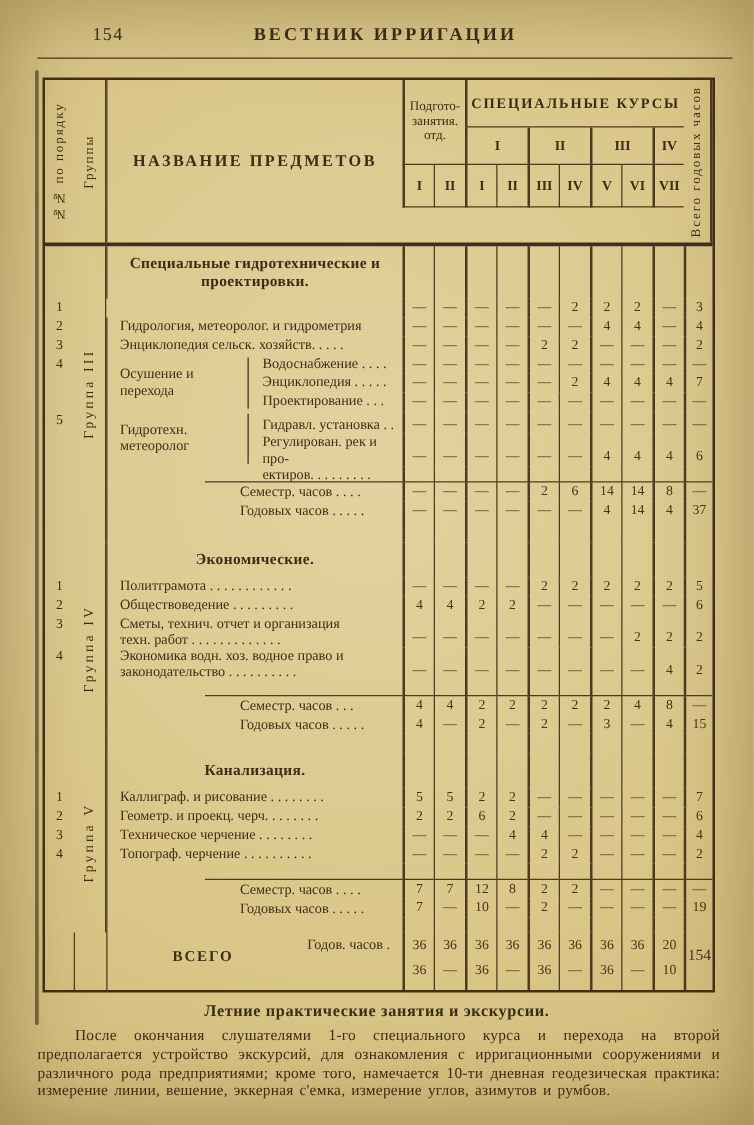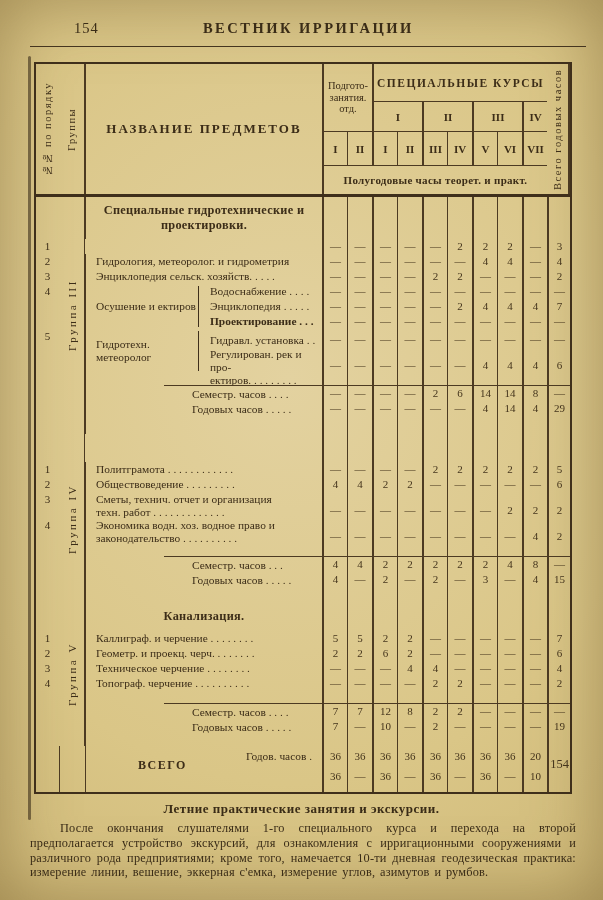--- a/index.html
+++ b/index.html
@@ -79,21 +79,20 @@
       <div class="c coursehdr bl2 bb" style="grid-area: 2 / 12 / span 1 / span 1;">IV</div>
       <div class="c semhdr bb2 bl2" style="grid-area: 3 / 4 / span 1 / span 1;">I</div>
       <div class="c semhdr bb2 bl" style="grid-area: 3 / 5 / span 1 / span 1;">II</div>
       <div class="c semhdr bb2 bl2" style="grid-area: 3 / 6 / span 1 / span 1;">I</div>
       <div class="c semhdr bb2 bl" style="grid-area: 3 / 7 / span 1 / span 1;">II</div>
       <div class="c semhdr bb2 bl2" style="grid-area: 3 / 8 / span 1 / span 1;">III</div>
       <div class="c semhdr bb2 bl" style="grid-area: 3 / 9 / span 1 / span 1;">IV</div>
       <div class="c semhdr bb2 bl2" style="grid-area: 3 / 10 / span 1 / span 1;">V</div>
       <div class="c semhdr bb2 bl" style="grid-area: 3 / 11 / span 1 / span 1;">VI</div>
       <div class="c semhdr bb2 bl2" style="grid-area: 3 / 12 / span 1 / span 1;">VII</div>
-      <div class="c halfnote bl2" style="grid-area: 4 / 4 / span 1 / span 9;">Полугодовые часы теорет. и практ.</div>
       <div class="c rule" style="grid-area: 5 / 1 / span 1 / span 13;"></div>
       <div class="c vtext grouplabel bl" style="grid-area: 6 / 2 / span 13 / span 1;">Группа III</div>
       <div class="c secheading bl" style="grid-area: 6 / 3 / span 1 / span 1;">Специальные гидротехнические и проектировки.</div>
       <div class="c val bl2" style="grid-area: 6 / 4 / span 1 / span 1;"></div>
       <div class="c val bl" style="grid-area: 6 / 5 / span 1 / span 1;"></div>
       <div class="c val bl2" style="grid-area: 6 / 6 / span 1 / span 1;"></div>
       <div class="c val bl" style="grid-area: 6 / 7 / span 1 / span 1;"></div>
       <div class="c val bl2" style="grid-area: 6 / 8 / span 1 / span 1;"></div>
       <div class="c val bl" style="grid-area: 6 / 9 / span 1 / span 1;"></div>
       <div class="c val bl2" style="grid-area: 6 / 10 / span 1 / span 1;"></div>
@@ -129,21 +128,21 @@
       <div class="c val bl" style="grid-area: 9 / 5 / span 1 / span 1;">—</div>
       <div class="c val bl2" style="grid-area: 9 / 6 / span 1 / span 1;">—</div>
       <div class="c val bl" style="grid-area: 9 / 7 / span 1 / span 1;">—</div>
       <div class="c val bl2" style="grid-area: 9 / 8 / span 1 / span 1;">2</div>
       <div class="c val bl" style="grid-area: 9 / 9 / span 1 / span 1;">2</div>
       <div class="c val bl2" style="grid-area: 9 / 10 / span 1 / span 1;">—</div>
       <div class="c val bl" style="grid-area: 9 / 11 / span 1 / span 1;">—</div>
       <div class="c val bl2" style="grid-area: 9 / 12 / span 1 / span 1;">—</div>
       <div class="c val bl2" style="grid-area: 9 / 13 / span 1 / span 1;">2</div>
       <div class="c num" style="grid-area: 10 / 1 / span 3 / span 1;">4</div>
-      <div class="c subj subindent bl relcell" style="grid-area: 10 / 3 / span 1 / span 1;">Водоснабжение  . . . .<div class="bracelabel" style="height: 45px;">Осушение и ектиров</div><div class="braceline" style="height: 41px;"></div></div>
+      <div class="c subj subindent bl relcell" style="grid-area: 10 / 3 / span 1 / span 1;">Водоснабжение  . . . .<div class="bracelabel" style="height: 45px;">Осушение и перехода</div><div class="braceline" style="height: 41px;"></div></div>
       <div class="c val bl2" style="grid-area: 10 / 4 / span 1 / span 1;">—</div>
       <div class="c val bl" style="grid-area: 10 / 5 / span 1 / span 1;">—</div>
       <div class="c val bl2" style="grid-area: 10 / 6 / span 1 / span 1;">—</div>
       <div class="c val bl" style="grid-area: 10 / 7 / span 1 / span 1;">—</div>
       <div class="c val bl2" style="grid-area: 10 / 8 / span 1 / span 1;">—</div>
       <div class="c val bl" style="grid-area: 10 / 9 / span 1 / span 1;">—</div>
       <div class="c val bl2" style="grid-area: 10 / 10 / span 1 / span 1;">—</div>
       <div class="c val bl" style="grid-area: 10 / 11 / span 1 / span 1;">—</div>
       <div class="c val bl2" style="grid-area: 10 / 12 / span 1 / span 1;">—</div>
       <div class="c val bl2" style="grid-area: 10 / 13 / span 1 / span 1;">—</div>
@@ -151,21 +150,21 @@
       <div class="c val bl2" style="grid-area: 11 / 4 / span 1 / span 1;">—</div>
       <div class="c val bl" style="grid-area: 11 / 5 / span 1 / span 1;">—</div>
       <div class="c val bl2" style="grid-area: 11 / 6 / span 1 / span 1;">—</div>
       <div class="c val bl" style="grid-area: 11 / 7 / span 1 / span 1;">—</div>
       <div class="c val bl2" style="grid-area: 11 / 8 / span 1 / span 1;">—</div>
       <div class="c val bl" style="grid-area: 11 / 9 / span 1 / span 1;">2</div>
       <div class="c val bl2" style="grid-area: 11 / 10 / span 1 / span 1;">4</div>
       <div class="c val bl" style="grid-area: 11 / 11 / span 1 / span 1;">4</div>
       <div class="c val bl2" style="grid-area: 11 / 12 / span 1 / span 1;">4</div>
       <div class="c val bl2" style="grid-area: 11 / 13 / span 1 / span 1;">7</div>
-      <div class="c subj subindent bl" style="grid-area: 12 / 3 / span 1 / span 1; font-weight: bold;">Проектирование  . . .</div>
+      <div class="c subj subindent bl" style="grid-area: 12 / 3 / span 1 / span 1;">Проектирование  . . .</div>
       <div class="c val bl2" style="grid-area: 12 / 4 / span 1 / span 1;">—</div>
       <div class="c val bl" style="grid-area: 12 / 5 / span 1 / span 1;">—</div>
       <div class="c val bl2" style="grid-area: 12 / 6 / span 1 / span 1;">—</div>
       <div class="c val bl" style="grid-area: 12 / 7 / span 1 / span 1;">—</div>
       <div class="c val bl2" style="grid-area: 12 / 8 / span 1 / span 1;">—</div>
       <div class="c val bl" style="grid-area: 12 / 9 / span 1 / span 1;">—</div>
       <div class="c val bl2" style="grid-area: 12 / 10 / span 1 / span 1;">—</div>
       <div class="c val bl" style="grid-area: 12 / 11 / span 1 / span 1;">—</div>
       <div class="c val bl2" style="grid-area: 12 / 12 / span 1 / span 1;">—</div>
       <div class="c val bl2" style="grid-area: 12 / 13 / span 1 / span 1;">—</div>
@@ -220,33 +219,34 @@
       <div class="c totlabel bl" style="grid-area: 17 / 3 / span 1 / span 1;">Годовых часов . . . . .</div>
       <div class="c val bl2" style="grid-area: 17 / 4 / span 1 / span 1;">—</div>
       <div class="c val bl" style="grid-area: 17 / 5 / span 1 / span 1;">—</div>
       <div class="c val bl2" style="grid-area: 17 / 6 / span 1 / span 1;">—</div>
       <div class="c val bl" style="grid-area: 17 / 7 / span 1 / span 1;">—</div>
       <div class="c val bl2" style="grid-area: 17 / 8 / span 1 / span 1;">—</div>
       <div class="c val bl" style="grid-area: 17 / 9 / span 1 / span 1;">—</div>
       <div class="c val bl2" style="grid-area: 17 / 10 / span 1 / span 1;">4</div>
       <div class="c val bl" style="grid-area: 17 / 11 / span 1 / span 1;">14</div>
       <div class="c val bl2" style="grid-area: 17 / 12 / span 1 / span 1;">4</div>
-      <div class="c val bl2" style="grid-area: 17 / 13 / span 1 / span 1;">29</div>
+      <div class="c val bl2" style="grid-area: 17 / 13 / span 1 / span 1;">37</div>
       <div class="c bl" style="grid-area: 18 / 3 / span 1 / span 1;"></div>
       <div class="c val bl2" style="grid-area: 18 / 4 / span 1 / span 1;"></div>
       <div class="c val bl" style="grid-area: 18 / 5 / span 1 / span 1;"></div>
       <div class="c val bl2" style="grid-area: 18 / 6 / span 1 / span 1;"></div>
       <div class="c val bl" style="grid-area: 18 / 7 / span 1 / span 1;"></div>
       <div class="c val bl2" style="grid-area: 18 / 8 / span 1 / span 1;"></div>
       <div class="c val bl" style="grid-area: 18 / 9 / span 1 / span 1;"></div>
       <div class="c val bl2" style="grid-area: 18 / 10 / span 1 / span 1;"></div>
       <div class="c val bl" style="grid-area: 18 / 11 / span 1 / span 1;"></div>
       <div class="c val bl2" style="grid-area: 18 / 12 / span 1 / span 1;"></div>
       <div class="c val bl2" style="grid-area: 18 / 13 / span 1 / span 1;"></div>
       <div class="c vtext grouplabel bl" style="grid-area: 19 / 2 / span 9 / span 1;">Группа IV</div>
+      <div class="c secheading bl" style="grid-area: 19 / 3 / span 1 / span 1;">Экономические.</div>
       <div class="c val bl2" style="grid-area: 19 / 4 / span 1 / span 1;"></div>
       <div class="c val bl" style="grid-area: 19 / 5 / span 1 / span 1;"></div>
       <div class="c val bl2" style="grid-area: 19 / 6 / span 1 / span 1;"></div>
       <div class="c val bl" style="grid-area: 19 / 7 / span 1 / span 1;"></div>
       <div class="c val bl2" style="grid-area: 19 / 8 / span 1 / span 1;"></div>
       <div class="c val bl" style="grid-area: 19 / 9 / span 1 / span 1;"></div>
       <div class="c val bl2" style="grid-area: 19 / 10 / span 1 / span 1;"></div>
       <div class="c val bl" style="grid-area: 19 / 11 / span 1 / span 1;"></div>
       <div class="c val bl2" style="grid-area: 19 / 12 / span 1 / span 1;"></div>
       <div class="c val bl2" style="grid-area: 19 / 13 / span 1 / span 1;"></div>
@@ -352,21 +352,21 @@
       <div class="c val bl" style="grid-area: 28 / 5 / span 1 / span 1;"></div>
       <div class="c val bl2" style="grid-area: 28 / 6 / span 1 / span 1;"></div>
       <div class="c val bl" style="grid-area: 28 / 7 / span 1 / span 1;"></div>
       <div class="c val bl2" style="grid-area: 28 / 8 / span 1 / span 1;"></div>
       <div class="c val bl" style="grid-area: 28 / 9 / span 1 / span 1;"></div>
       <div class="c val bl2" style="grid-area: 28 / 10 / span 1 / span 1;"></div>
       <div class="c val bl" style="grid-area: 28 / 11 / span 1 / span 1;"></div>
       <div class="c val bl2" style="grid-area: 28 / 12 / span 1 / span 1;"></div>
       <div class="c val bl2" style="grid-area: 28 / 13 / span 1 / span 1;"></div>
       <div class="c num" style="grid-area: 29 / 1 / span 1 / span 1;">1</div>
-      <div class="c subj bl" style="grid-area: 29 / 3 / span 1 / span 1;">Каллиграф. и черчение . . . . . . . .</div>
+      <div class="c subj bl" style="grid-area: 29 / 3 / span 1 / span 1;">Каллиграф. и рисование . . . . . . . .</div>
       <div class="c val bl2" style="grid-area: 29 / 4 / span 1 / span 1;">5</div>
       <div class="c val bl" style="grid-area: 29 / 5 / span 1 / span 1;">5</div>
       <div class="c val bl2" style="grid-area: 29 / 6 / span 1 / span 1;">2</div>
       <div class="c val bl" style="grid-area: 29 / 7 / span 1 / span 1;">2</div>
       <div class="c val bl2" style="grid-area: 29 / 8 / span 1 / span 1;">—</div>
       <div class="c val bl" style="grid-area: 29 / 9 / span 1 / span 1;">—</div>
       <div class="c val bl2" style="grid-area: 29 / 10 / span 1 / span 1;">—</div>
       <div class="c val bl" style="grid-area: 29 / 11 / span 1 / span 1;">—</div>
       <div class="c val bl2" style="grid-area: 29 / 12 / span 1 / span 1;">—</div>
       <div class="c val bl2" style="grid-area: 29 / 13 / span 1 / span 1;">7</div>

